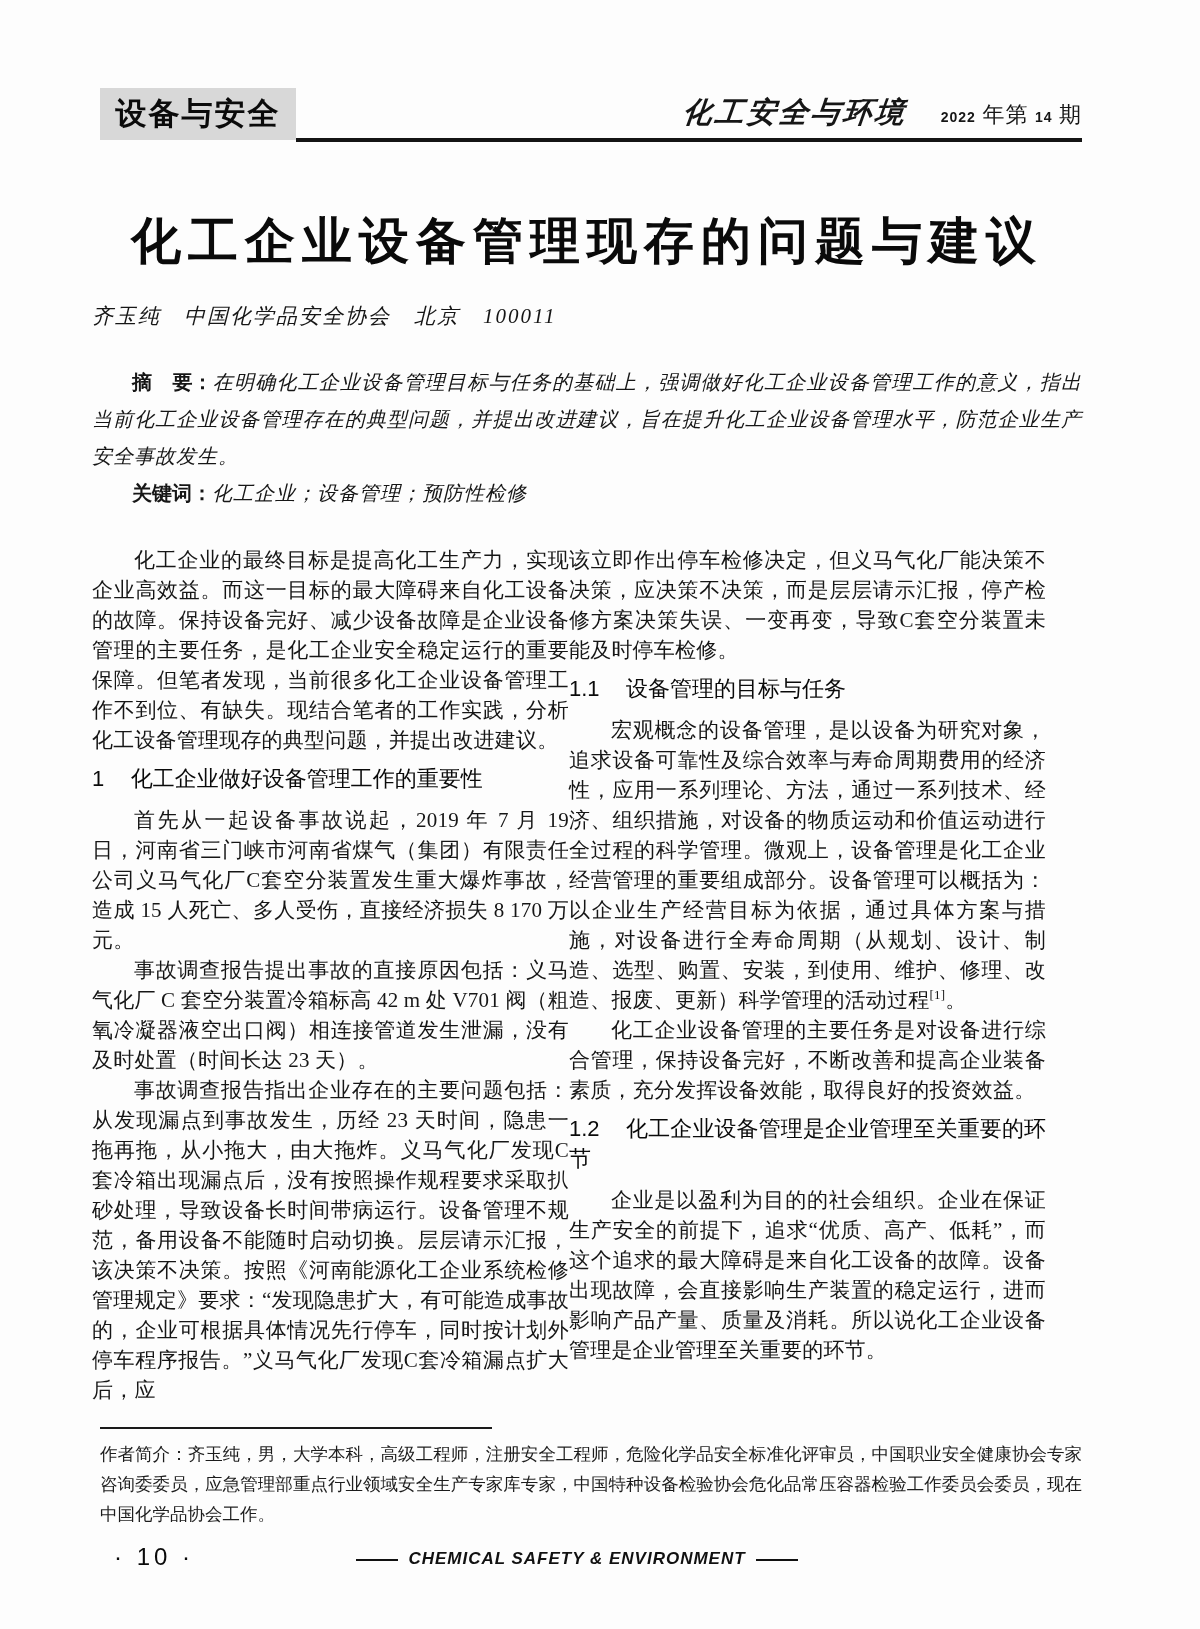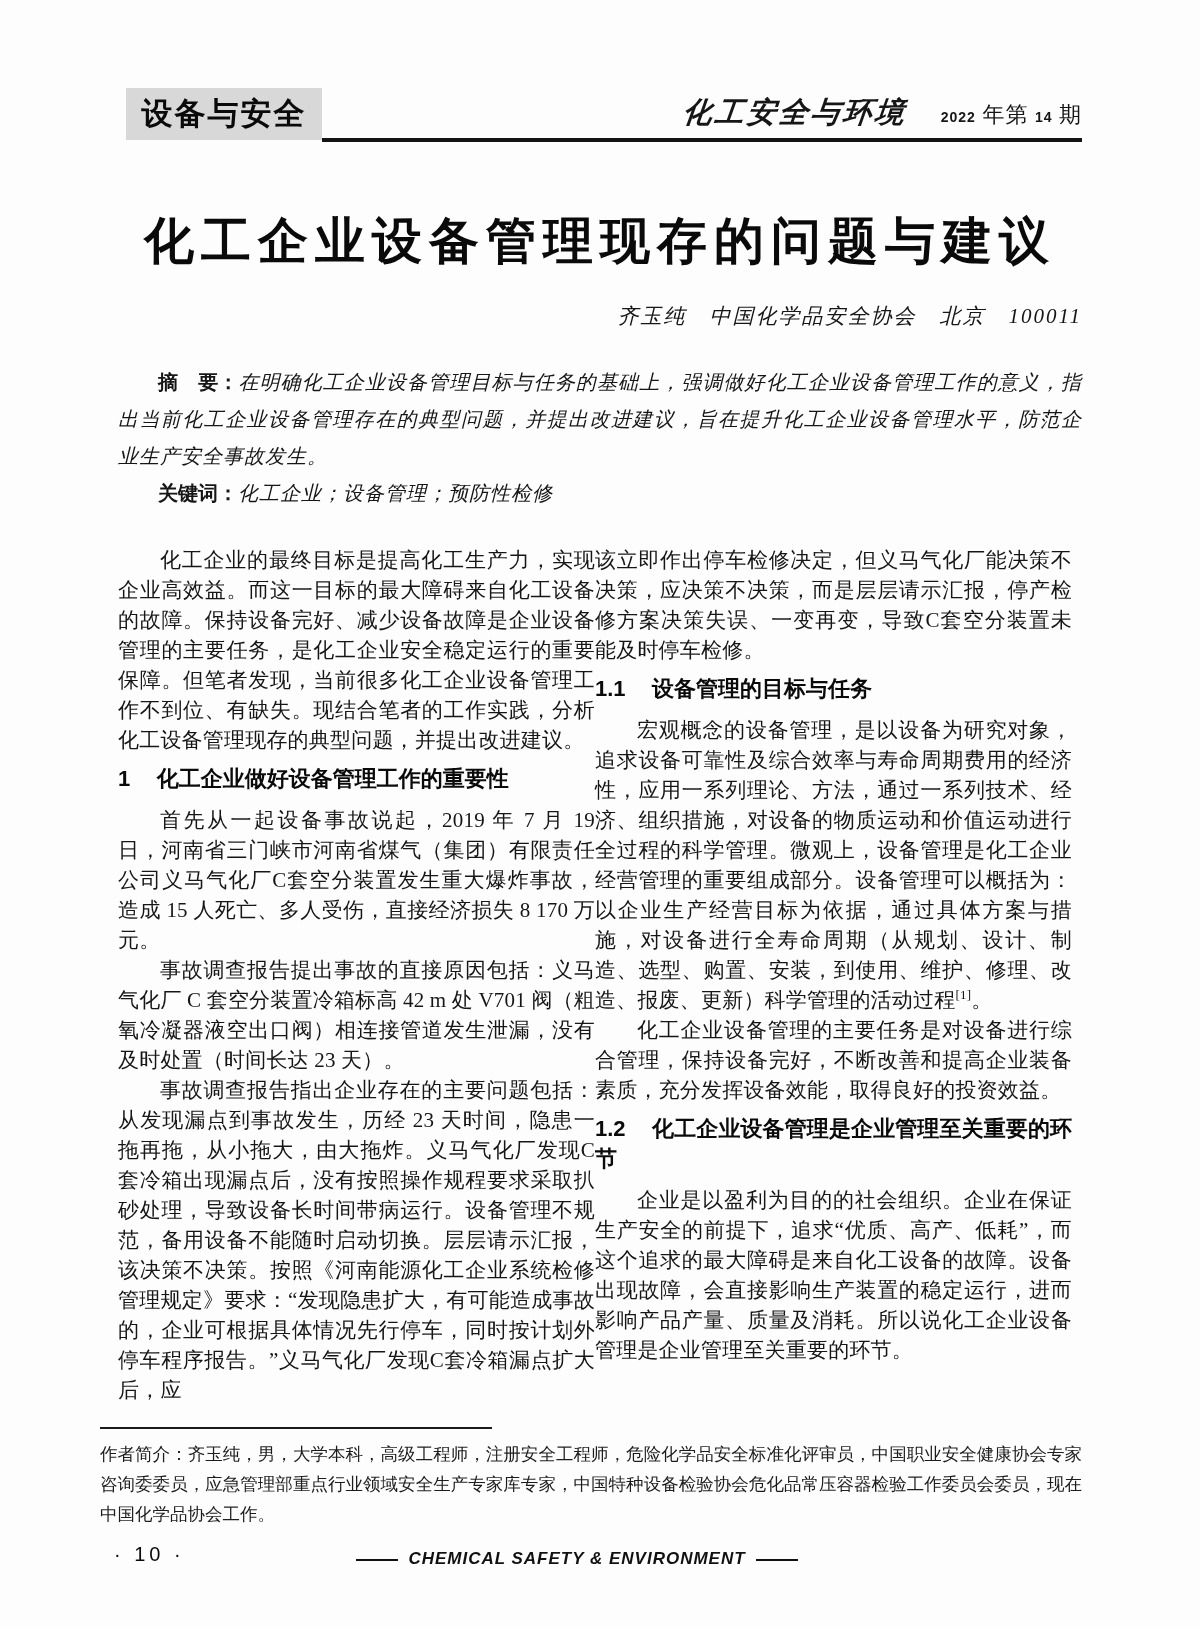--- a/index.html
+++ b/index.html
@@ -4,21 +4,21 @@
 <style>
   html,body { margin:0; padding:0; background:#ffffff; }
   .page {
     position: relative;
     width: 1200px;
     height: 1629px;
     margin: 0 auto;
     background: #fdfdfd;
     color: #161616;
     box-sizing: border-box;
-    padding: 88px 118px 0 118px;
+    padding: 88px 118px 0 92px;
     overflow: hidden;
     font-family: "Liberation Serif", "DejaVu Serif", serif;
   }
 
   
   .page-header { position: relative; height: 54px; }
   .column-label-box {
     position: absolute; left: 8px; top: 0;
     width: 196px; height: 52px;
     background: #d8d8d8;
@@ -49,21 +49,21 @@
   .article-title {
     margin: 66px 0 0 0;
     text-align: center;
     font-family: "Liberation Sans", "DejaVu Sans", sans-serif;
     font-weight: bold;
     font-size: 50px; letter-spacing: 7px;
     color: #0a0a0a;
   }
   .authors-line {
     margin-top: 27px;
-    text-align: right;
+    text-align: left;
     font-size: 21px; font-style: italic; letter-spacing: 2px;
   }
 
   
   .abstract-block { margin-top: 34px; }
   .abstract-p, .keywords-p {
     margin: 0; font-size: 20px; line-height: 37px;
     text-align: justify; text-indent: 2em;
   }
   .abs-label, .kw-label {
@@ -76,39 +76,39 @@
   .columns { display: flex; margin-top: 33px; }
   .col { width: 477px; }
   .body-p {
     margin: 0; font-size: 21px; line-height: 30px;
     text-align: justify; letter-spacing: 0.2px;
   }
   .indent { text-indent: 2em; }
   .sec-h {
     margin: 9px 0 11px 0;
     font-family: "Liberation Sans", "DejaVu Sans", sans-serif;
-    font-weight: bold; font-size: 22px; line-height: 30px;
+    font-weight: normal; font-size: 22px; line-height: 30px;
     color: #0a0a0a; text-align: justify;
   }
   .sec-num { margin-right: 1.2em; }
   sup.ref { font-size: 13px; vertical-align: super; line-height: 0; }
 
   
   .page-footer { position: absolute; left: 100px; right: 118px; bottom: 0; height: 206px; }
   .bio-rule { width: 392px; height: 2px; background: #1a1a1a; margin-top: 4px; }
   .bio {
     margin: 10px 0 0 0;
     font-size: 17.5px; line-height: 30px;
     text-align: justify; color:#1c1c1c;
   }
   .footer-row { position: relative; margin-top: 14px; height: 34px; }
   .page-no {
     position: absolute; left: 14px; top: 0;
     font-family: "Liberation Sans", "DejaVu Sans", sans-serif;
-    font-size: 20px; letter-spacing: 4px; color:#0a0a0a;
+    font-size: 24px; letter-spacing: 4px; color:#0a0a0a;
   }
   .journal-en {
     position: absolute; left: 8px; right: 36px; top: 6px;
     text-align: center; white-space: nowrap;
   }
   .en-text {
     font-family: "Liberation Sans", "DejaVu Sans", sans-serif;
     font-style: italic; font-weight: bold;
     font-size: 17px; letter-spacing: 1px; color:#111;
     margin: 0 10px;

